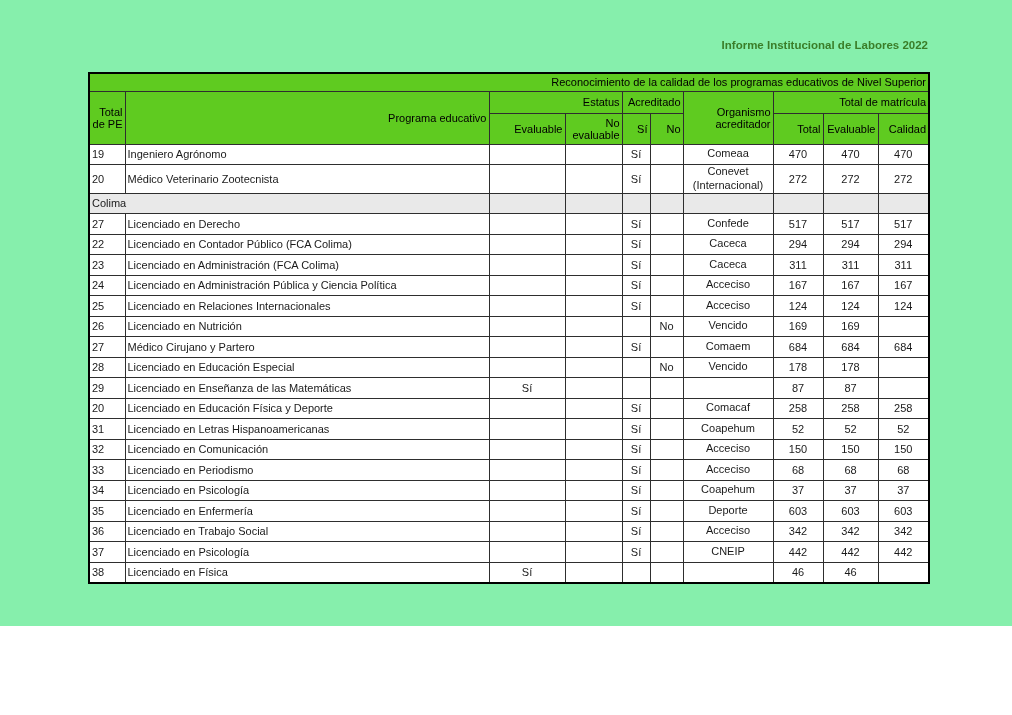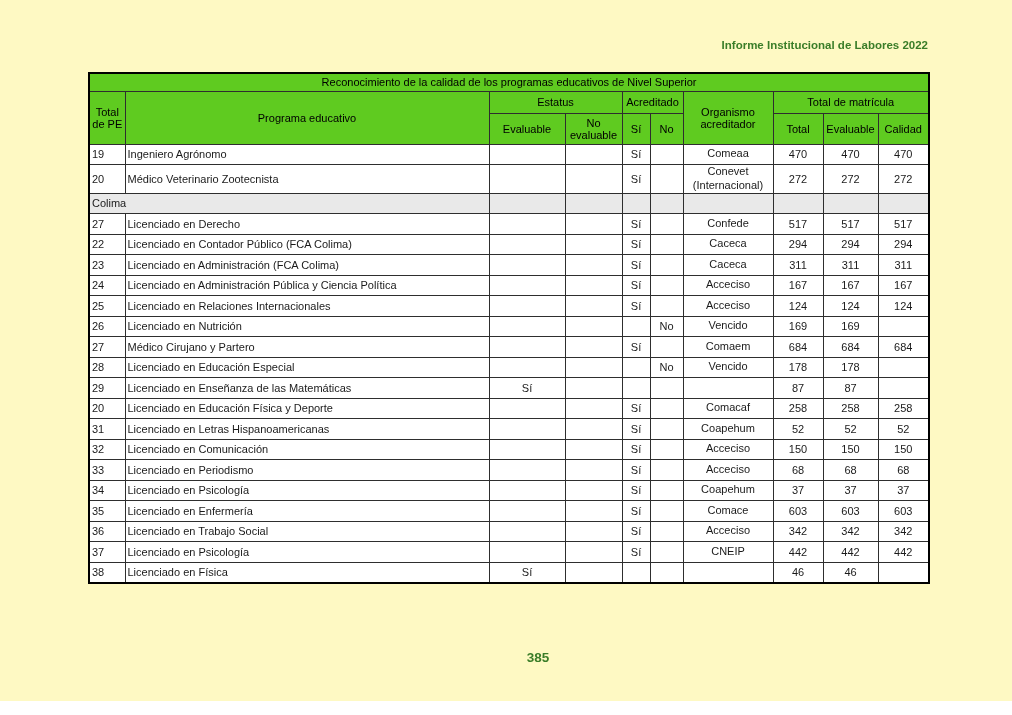--- a/index.html
+++ b/index.html
@@ -4,22 +4,22 @@
 <style>
   * { box-sizing: border-box; }
   html, body { margin: 0; padding: 0; }
   body {
     font-family: "Liberation Sans", sans-serif;
     background: #ffffff;
   }
   .page {
     position: relative;
     width: 1012px;
-    height: 701px;
-    background: #fef9c3;
+    height: 626px;
+    background: #86efac;
     overflow: hidden;
   }
   .report-header {
     position: absolute;
     top: 39px;
     right: 84px;
     font-size: 11.5px;
     font-weight: bold;
     color: var(--dark-green, #3a7d28);
   }
@@ -35,21 +35,21 @@
     color: #1a1a1a;
   }
   .quality-table th, .quality-table td {
     border: 1px solid #2e2e2e;
     padding: 0 2px;
     overflow: hidden;
   }
   .quality-table thead th {
     background: var(--green, #5fcb20);
     font-weight: normal;
-    text-align: center;
+    text-align: right;
     color: #000;
   }
   .quality-table thead .title-row th {
     height: 18px;
     font-size: 11px;
   }
   .quality-table thead .hrow1 th { height: 22px; }
   .quality-table thead .hrow2 th { height: 31px; }
   .quality-table thead .hrow3 th { height: 22px; }
   .quality-table tbody tr { height: 20.5px; }
@@ -321,21 +321,21 @@
           <td class="cell-c">37</td>
           <td class="cell-c">37</td>
         </tr>
         <tr>
           <td class="cell-n">35</td>
           <td class="cell-programa">Licenciado en Enfermería</td>
           <td class="cell-c"></td>
           <td class="cell-c"></td>
           <td class="cell-c">Sí</td>
           <td class="cell-c"></td>
-          <td class="cell-organismo">Comace</td>
+          <td class="cell-organismo">Deporte</td>
           <td class="cell-c">603</td>
           <td class="cell-c">603</td>
           <td class="cell-c">603</td>
         </tr>
         <tr>
           <td class="cell-n">36</td>
           <td class="cell-programa">Licenciado en Trabajo Social</td>
           <td class="cell-c"></td>
           <td class="cell-c"></td>
           <td class="cell-c">Sí</td>

